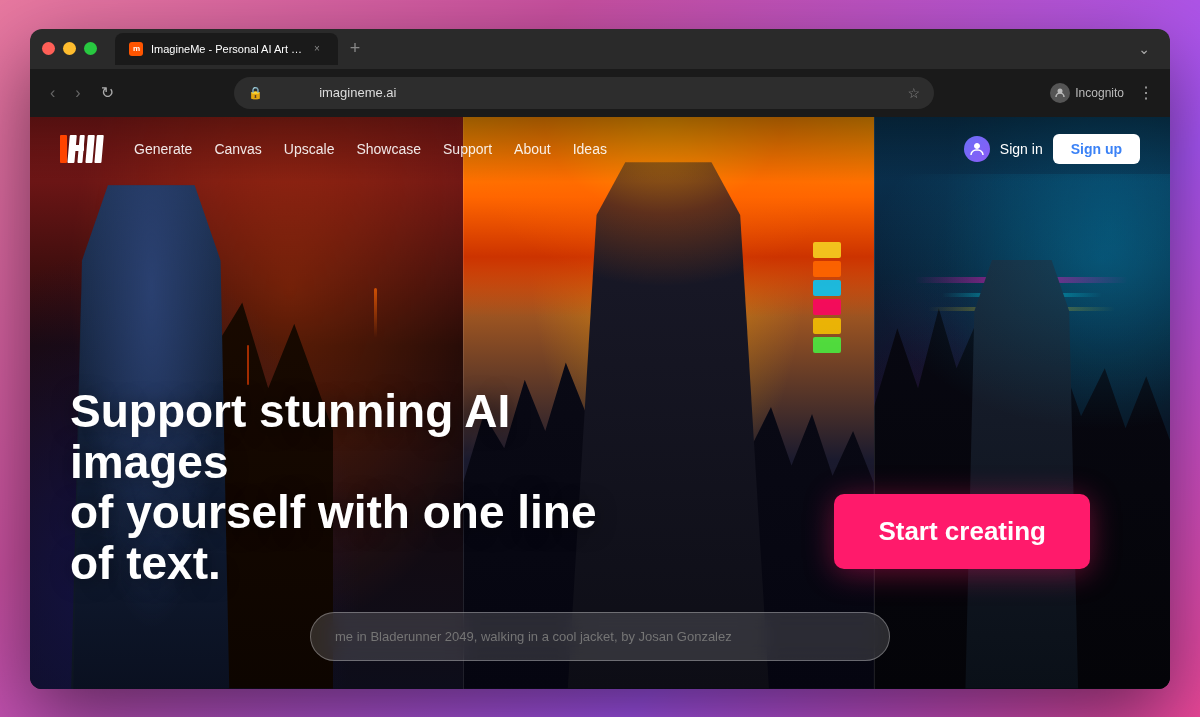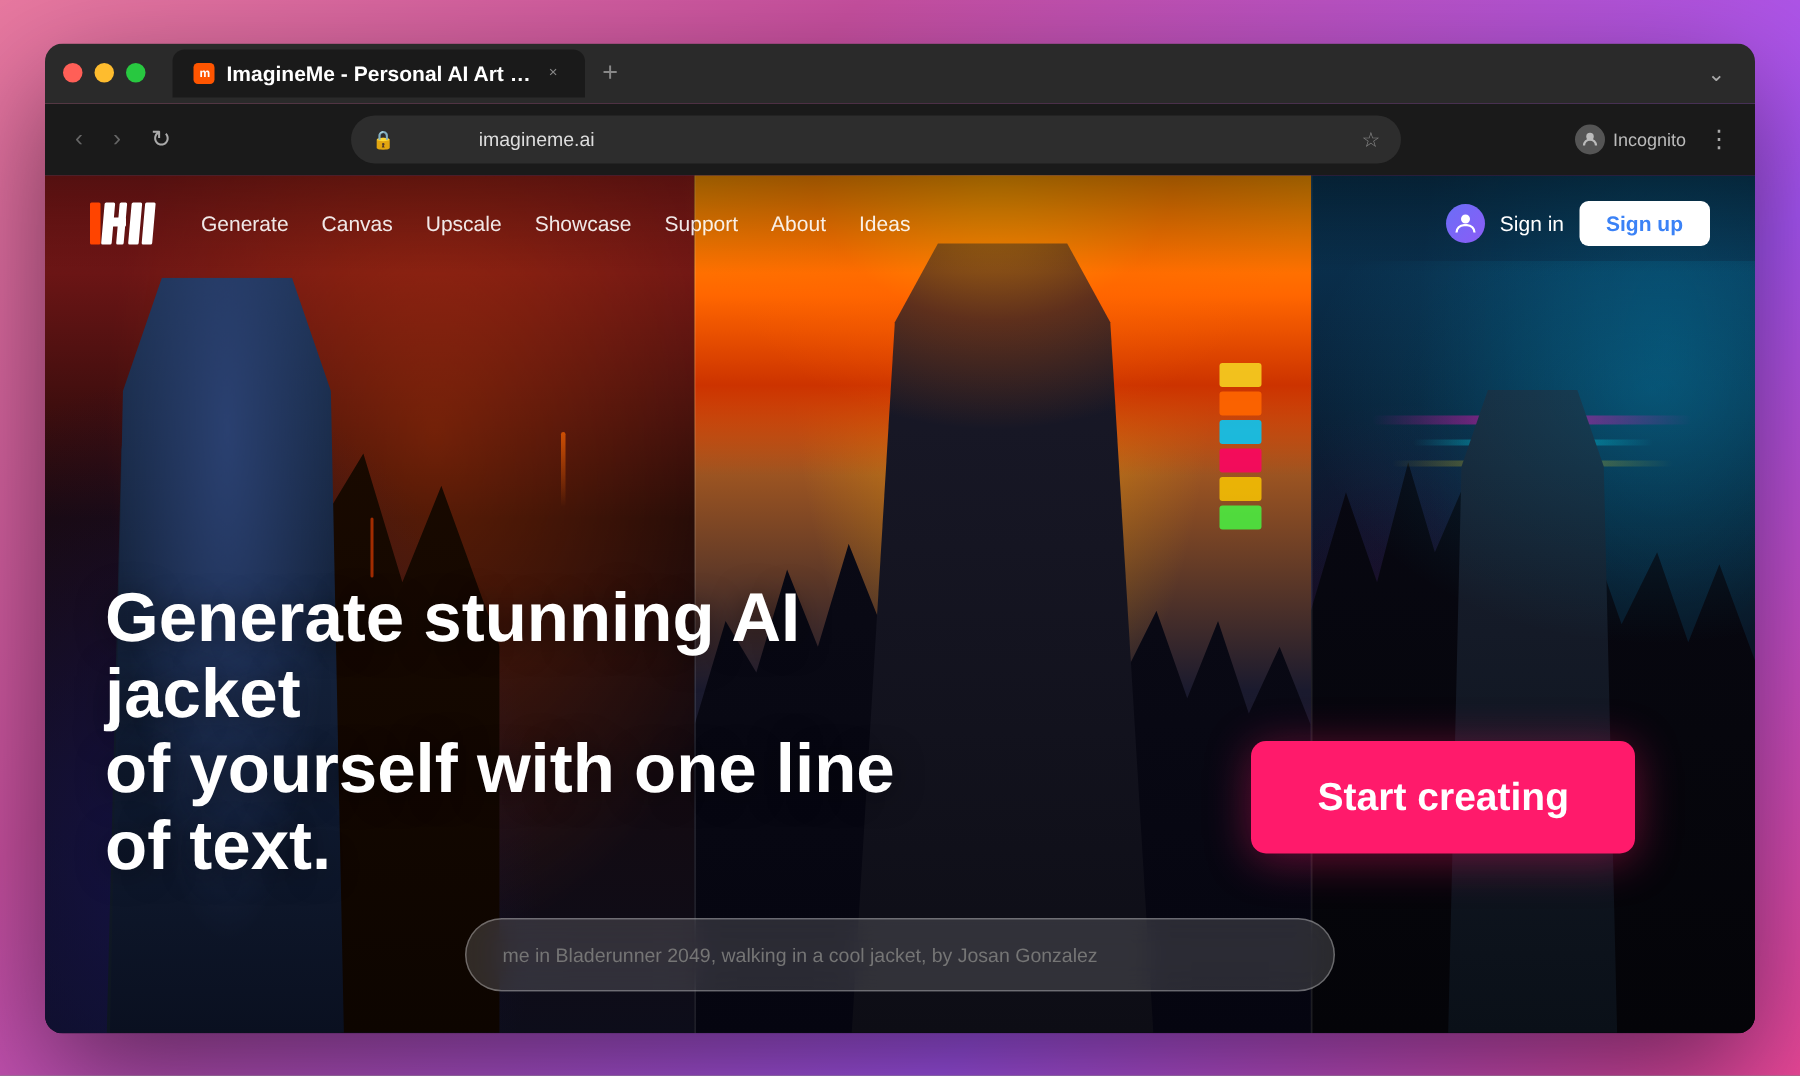--- a/index.html
+++ b/index.html
@@ -71,21 +71,21 @@
       width: 14px; height: 14px;
       background: #ff5500;
       border-radius: 3px;
       display: inline-flex;
       align-items: center;
       justify-content: center;
       font-size: 9px;
       font-weight: bold;
       color: white;
     }
-    .tab-title { font-size: 14px; flex: 1; white-space: nowrap; overflow: hidden; text-overflow: ellipsis; font-weight: bold; }
+    .tab-title { font-size: 11px; flex: 1; white-space: nowrap; overflow: hidden; text-overflow: ellipsis; }
     .tab-close {
       width: 14px; height: 14px;
       display: flex; align-items: center; justify-content: center;
       border-radius: 50%;
       font-size: 10px;
       color: #888;
     }
     .new-tab-btn {
       width: 26px; height: 26px;
       display: flex; align-items: center; justify-content: center;
@@ -531,21 +531,21 @@
             <path d="M1 13C1 10.2386 3.23858 8 6 8H8C10.7614 8 13 10.2386 13 13" stroke="white" stroke-width="1.5"></path>
           </svg>
         </div>
         <button class="sign-in-btn">Sign in</button>
         <button class="sign-up-btn">Sign up</button>
       </div>
     </nav>
 
     <div class="hero-content">
       <h1 class="hero-title">
-        <span>Generate stunning AI jacket</span><br>
+        <span>Support stunning AI images</span><br>
         <span>of yourself with one line of text.</span>
       </h1>
     </div>
 
     <div class="cta-container">
       <button class="cta-btn">Start creating</button>
     </div>
 
     <div class="prompt-container">
       <input type="text" class="prompt-input" placeholder="me in Bladerunner 2049, walking in a cool jacket, by Josan Gonzalez" style="">

